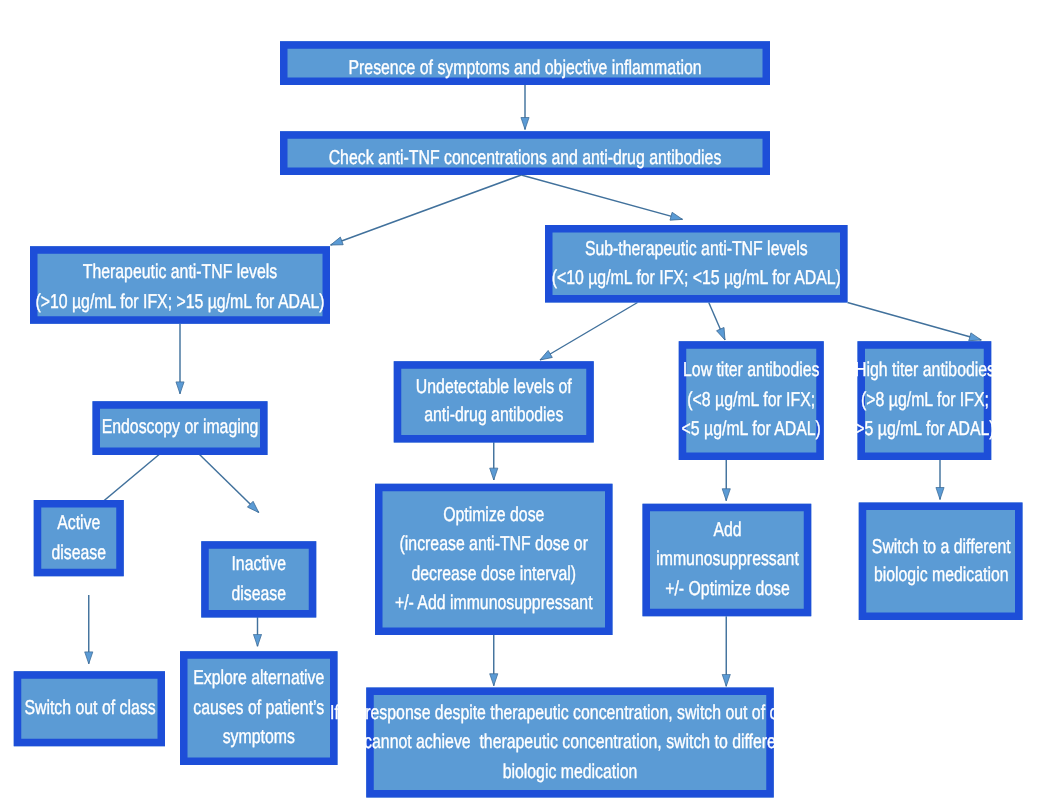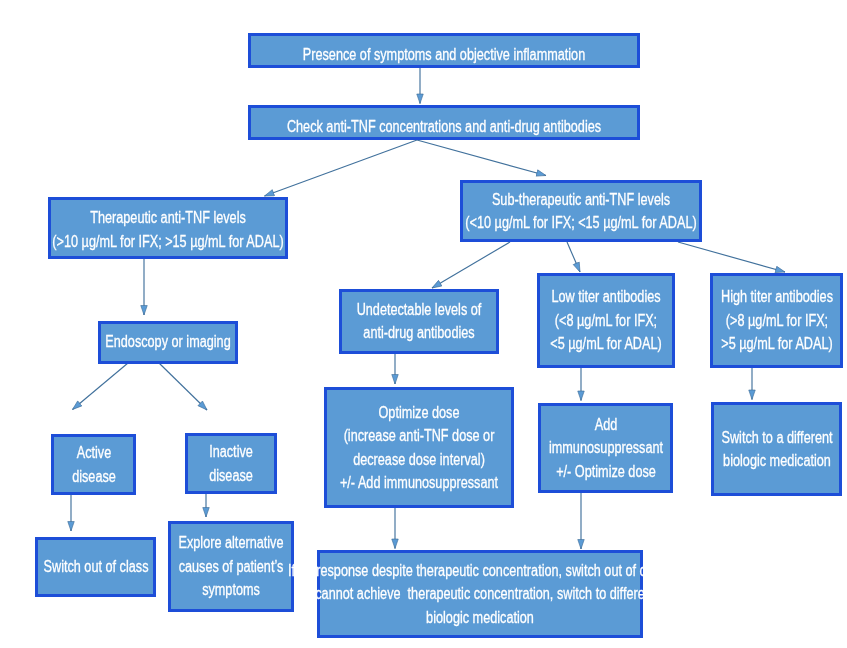--- a/index.html
+++ b/index.html
@@ -5,24 +5,23 @@
 <style>
   html,body{margin:0;padding:0;}
   body{
     width:847px;height:648px;background:#ffffff;overflow:hidden;
     font-family:"Liberation Sans",sans-serif;
   }
   #canvas{position:relative;width:847px;height:648px;background:#ffffff;}
   svg.arrows{position:absolute;left:0;top:0;width:847px;height:648px;overflow:visible;}
   .node{
     position:absolute;box-sizing:border-box;
-    background:#5B9BD5;border:3px solid #1d4ed8;
+    background:#5B9BD5;border:6px solid #1d4ed8;
     color:#ffffff;display:flex;align-items:center;justify-content:center;
     text-align:center;
-    margin-left:24px;
   }
   .node .txt{
     display:block;width:100%;
     font-size:16px;line-height:23.5px;
     letter-spacing:0px;
     -webkit-text-stroke:0.3px #ffffff;
   }
   .node .txt > span{
     display:block;white-space:pre;
     width:max-content;max-width:none;
@@ -88,35 +87,35 @@
         <span class="txt">
           <span>Endoscopy or imaging</span>
         </span>
       </div>
       <div class="node" style="left: 315px; top: 288.5px; width: 160px; height: 65px; align-items: center;">
         <span class="txt">
           <span>Undetectable levels of</span>
           <span>anti-drug antibodies</span>
         </span>
       </div>
-      <div class="node" style="left: 513px; top: 272.5px; width: 138px; height: 95.5px;">
+      <div class="node" style="left: 543px; top: 272.5px; width: 116px; height: 95.5px;">
         <span class="txt">
           <span>Low titer antibodies</span>
           <span>(&lt;8 µg/mL for IFX;</span>
           <span>&lt;5 µg/mL for ADAL)</span>
         </span>
       </div>
-      <div class="node" style="left: 686px; top: 272.5px; width: 133px; height: 95.5px;">
+      <div class="node" style="left: 686px; top: 272.5px; width: 107px; height: 95.5px;">
         <span class="txt">
           <span>High titer antibodies</span>
           <span>(&gt;8 µg/mL for IFX;</span>
           <span>&gt;5 µg/mL for ADAL)</span>
         </span>
       </div>
-      <div class="node" style="left: 27px; top: 434px; width: 85px; height: 61px;">
+      <div class="node" style="left: 27px; top: 400px; width: 72px; height: 61px;">
         <span class="txt">
           <span>Active</span>
           <span>disease</span>
         </span>
       </div>
       <div class="node" style="left: 161px; top: 433px; width: 92px; height: 61px;">
         <span class="txt">
           <span>Inactive</span>
           <span>disease</span>
         </span>

